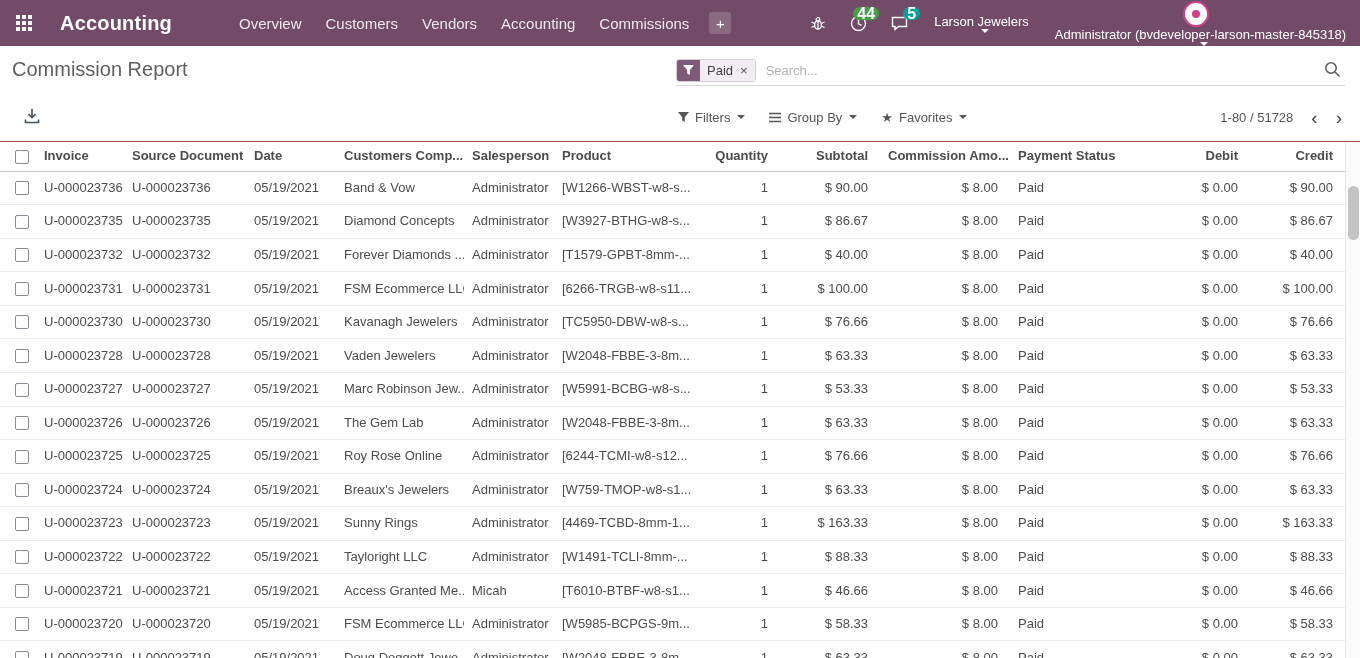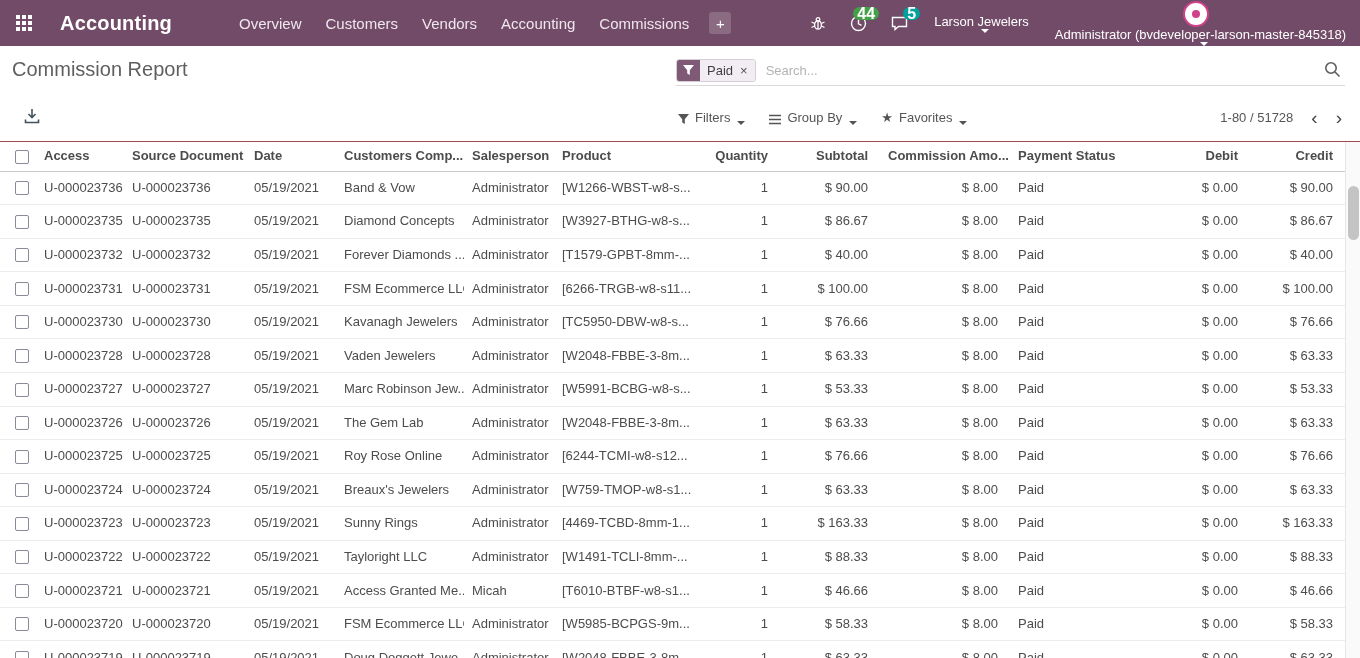--- a/index.html
+++ b/index.html
@@ -42,21 +42,21 @@
   .facet-body { background:#f1edf3; display:flex; align-items:center; padding:0 7px; }
   .facet-label { font-size:13px; color:#3f3f3f; }
   .facet-x { font-size:13px; color:#555; margin-left:7px; cursor:pointer; }
   .search-ph { font-size:13px; color:#b3b3b3; }
   .search-icon { position:absolute; right:4px; top:6px; cursor:pointer; }
 
   
   .row-ctl { position:relative; height:48px; background:#fff; }
   .export-btn { position:absolute; left:24px; top:15px; cursor:pointer; }
   .dropdowns { position:absolute; left:678px; top:0; height:100%; display:flex; align-items:center; gap:24px; }
-  .dd-btn { display:flex; align-items:flex-end; font-size:13px; color:#555; cursor:pointer; white-space:nowrap; }
+  .dd-btn { display:flex; align-items:center; font-size:13px; color:#555; cursor:pointer; white-space:nowrap; }
   .dd-btn svg, .dd-btn .star { margin-right:6px; }
   .star { color:#555; font-size:13px; }
   .pager { position:absolute; right:18px; top:0; height:100%; display:flex; align-items:center;
            gap:18px; font-size:13px; color:#555;text-align:center; }
   .pg-arrow { font-size:19px; color:#444; cursor:pointer; line-height:1; }
 
   
   .table-wrap { position:relative; height:517px; border-top:1px solid #a6494f; overflow:hidden; background:#fff; }
   table { width:1345px; border-collapse:collapse; table-layout:fixed; }
   th { font-size:13px; font-weight:bold; color:#4c4c4c; text-align:left; padding:6px 8px 7px 8px;
@@ -206,21 +206,21 @@
         <col style="width:88px">
       <col style="width:100px">
         <col style="width:130px">
         <col style="width:150px">
         <col style="width:90px">
       <col style="width:95px">
     </colgroup>
     <thead>
       <tr id="header-row">
           <th class="cb-col"><span class="cb"></span></th>
-          <th>Access</th>
+          <th>Invoice</th>
           <th>Source Document</th>
           <th>Date</th>
           <th>Customers Comp...</th>
           <th>Salesperson</th>
           <th>Product</th>
           <th class="num">Quantity</th>
           <th class="num">Subtotal</th>
           <th class="num">Commission Amo...</th>
           <th>Payment Status</th>
           <th class="num">Debit</th>

